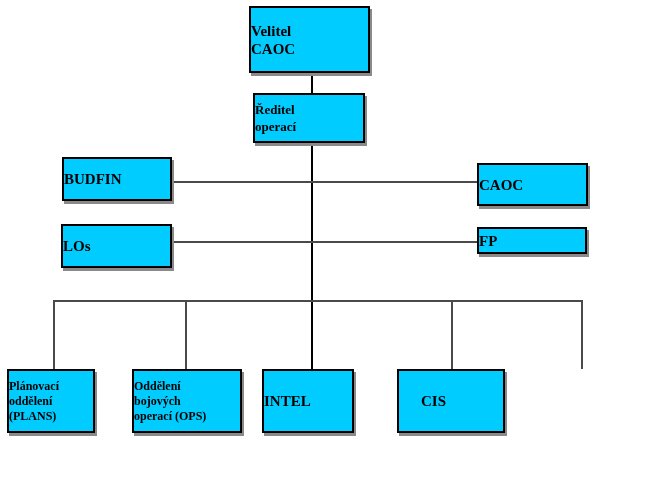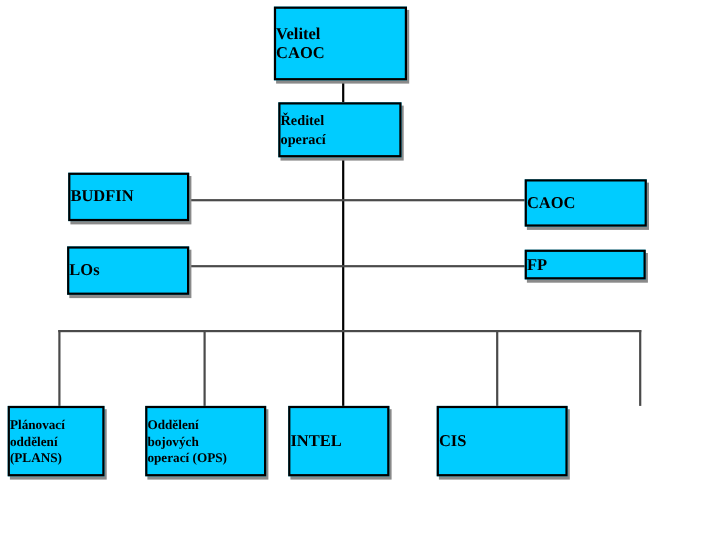--- a/index.html
+++ b/index.html
@@ -45,21 +45,21 @@
   
   #n-velitel{left:249px;top:6px;width:121px;height:67px;}
   #n-reditel{left:253px;top:93px;width:112px;height:50px;}
   #n-budfin{left:62px;top:157px;width:110px;height:44px;}
   #n-admin{left:477px;top:163px;width:111px;height:43px;}
   #n-los{left:61px;top:224px;width:111px;height:44px;}
   #n-fp{left:477px;top:227px;width:110px;height:27px;}
   #n-plans{left:7px;top:369px;width:88px;height:64px;}
   #n-ops{left:132px;top:369px;width:110px;height:64px;}
   #n-intel{left:262px;top:369px;width:92px;height:64px;}
-  #n-cis{left:397px;top:369px;width:119px;height:64px;}
+  #n-cis{left:397px;top:369px;width:108px;height:64px;padding-left:22px;}
   #n-logs{left:532px;top:369px;width:112px;height:64px;}
   
   #l-spine-top{left:311px;top:73px;height:20px;}
   #l-spine-main{left:311px;top:143px;height:226px;}
   #l-row1{left:172px;top:181px;width:305px;}
   #l-row2{left:172px;top:241px;width:305px;}
   #l-dist{left:53px;top:300px;width:530px;}
   #l-drop-plans{left:53px;top:300px;height:69px;}
   #l-drop-ops{left:185px;top:300px;height:69px;}
   #l-drop-cis{left:451px;top:300px;height:69px;}

